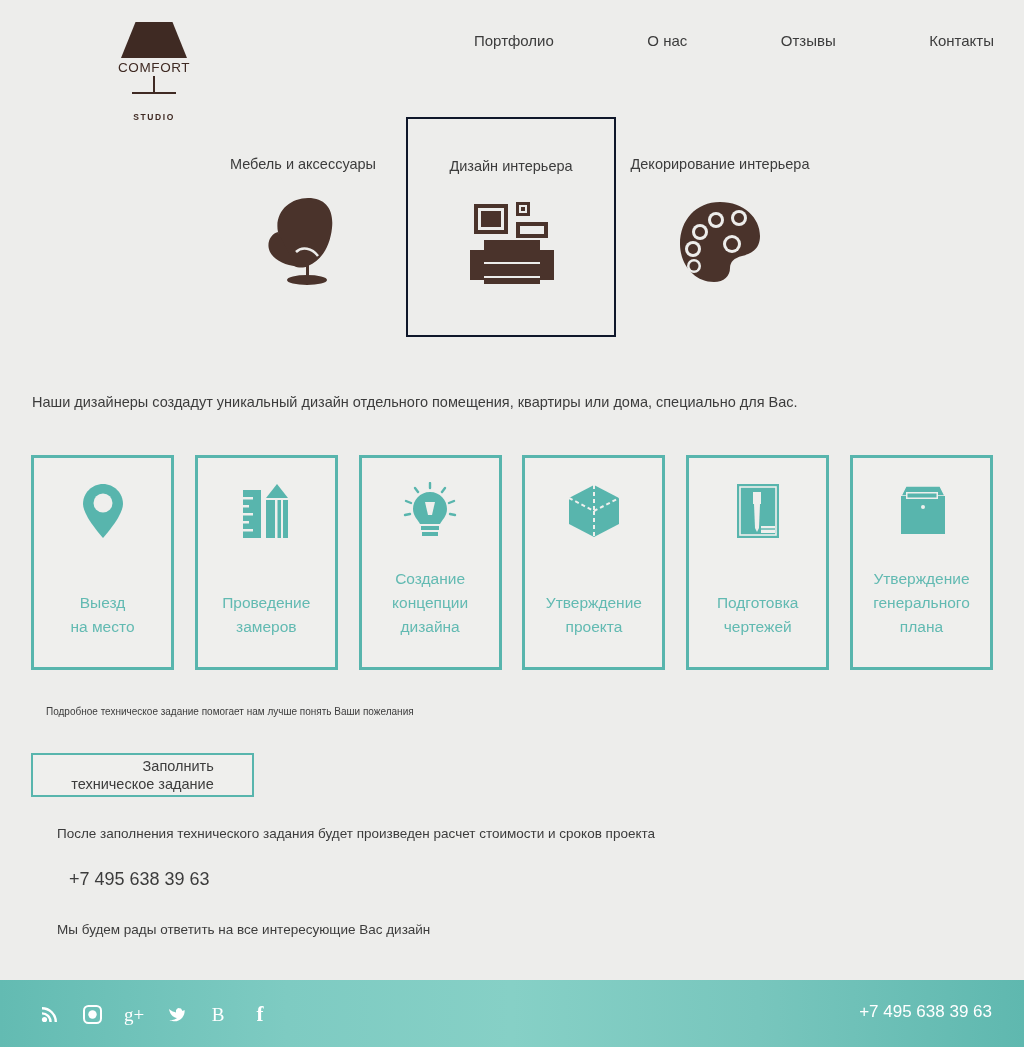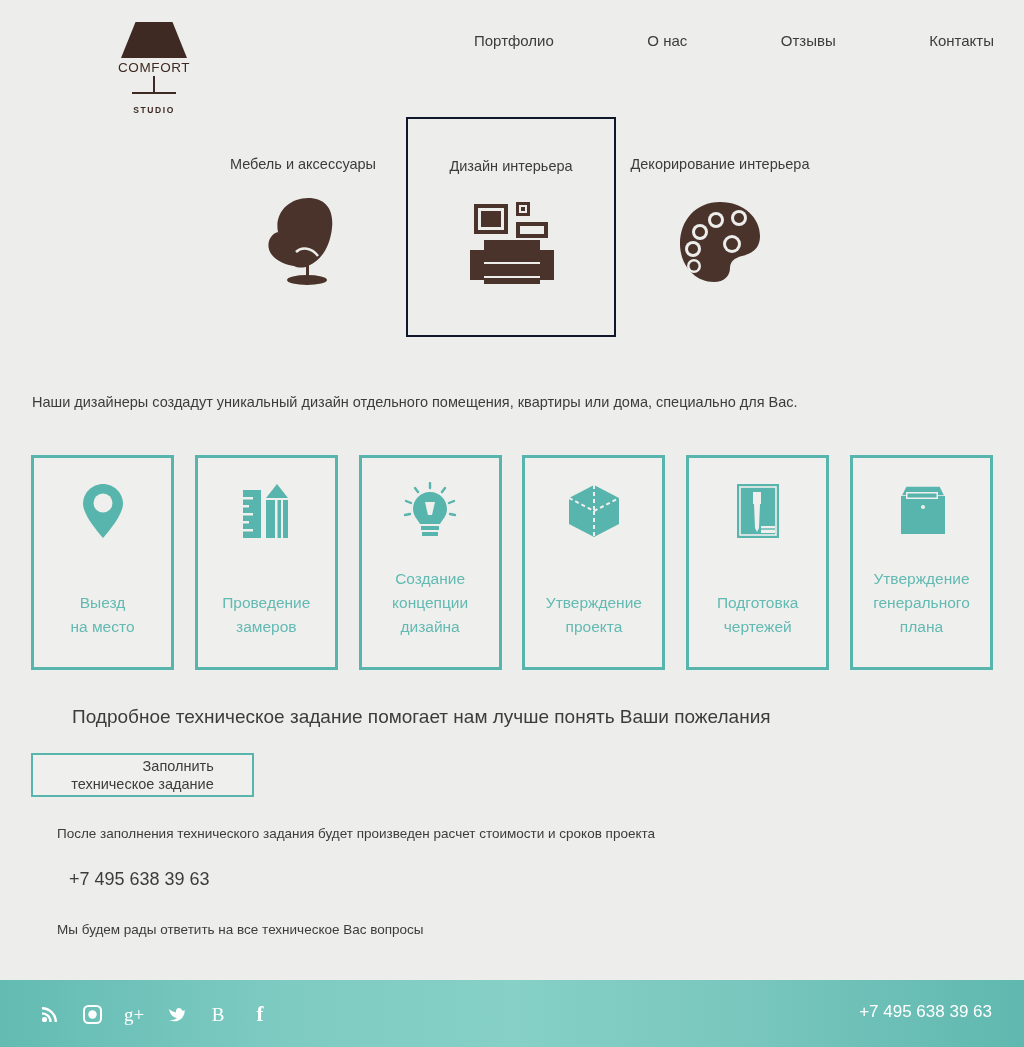--- a/index.html
+++ b/index.html
@@ -57,21 +57,21 @@
   .logo-base {
     width: 44px;
     height: 2px;
     background: #3f2a23;
     margin: 0 auto;
   }
   .logo-studio {
     font-size: 8.5px;
     letter-spacing: 1.6px;
     color: #3f2a23;
-    margin-top: 11px;
+    margin-top: 18px;
     font-weight: bold;
   }
 
   .nav {
     position: absolute;
     top: 32px;
     left: 474px;
     width: 520px;
     display: flex;
     justify-content: space-between;
@@ -166,22 +166,22 @@
     font-size: 15.5px;
     line-height: 24px;
     color: #62bab2;
     white-space: pre-line;
   }
 
   
   .line-1 {
     position: absolute;
     top: 706px;
-    left: 72px;
-    font-size: 19px;
+    left: 46px;
+    font-size: 10px;
     color: #3c3c3c;
   }
   .cta {
     position: absolute;
     top: 753px;
     left: 31px;
     width: 223px;
     height: 44px;
     border: 2px solid #58b5ad;
     background: #efefed;
@@ -442,21 +442,21 @@
 
   <div class="line-1">Подробное техническое задание помогает нам лучше понять Ваши пожелания</div>
 
   <div class="cta">Заполнить
 техническое задание</div>
 
   <div class="line-2">После заполнения технического задания будет произведен расчет стоимости и сроков проекта</div>
 
   <div class="phone-main">+7 495 638 39 63</div>
 
-  <div class="line-3">Мы будем рады ответить на все техническое Вас вопросы</div>
+  <div class="line-3">Мы будем рады ответить на все интересующие Вас дизайн</div>
 
   <div class="footer">
     <div class="socials">
 
       <div class="social">
         <svg width="18" height="18" viewBox="0 0 18 18">
           <circle cx="3.5" cy="14.5" r="2.6" fill="#ffffff"></circle>
           <path d="M1 8.4 A8.6 8.6 0 0 1 9.6 17" stroke="#ffffff" stroke-width="2.4" fill="none"></path>
           <path d="M1 3.2 A13.8 13.8 0 0 1 14.8 17" stroke="#ffffff" stroke-width="2.4" fill="none"></path>
         </svg>

